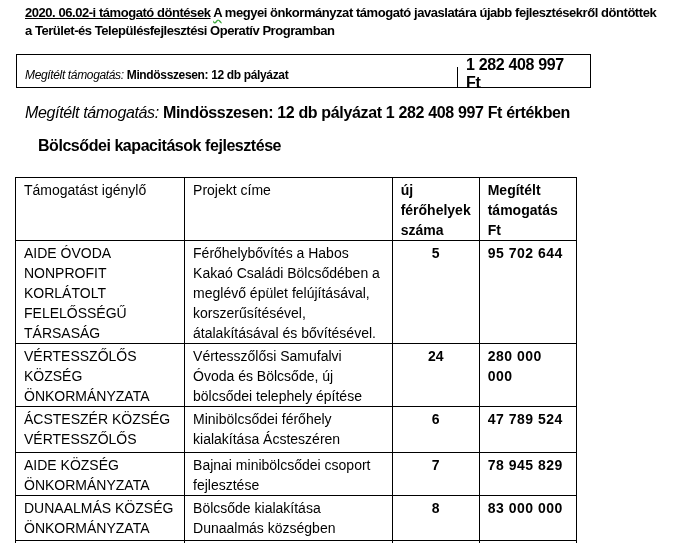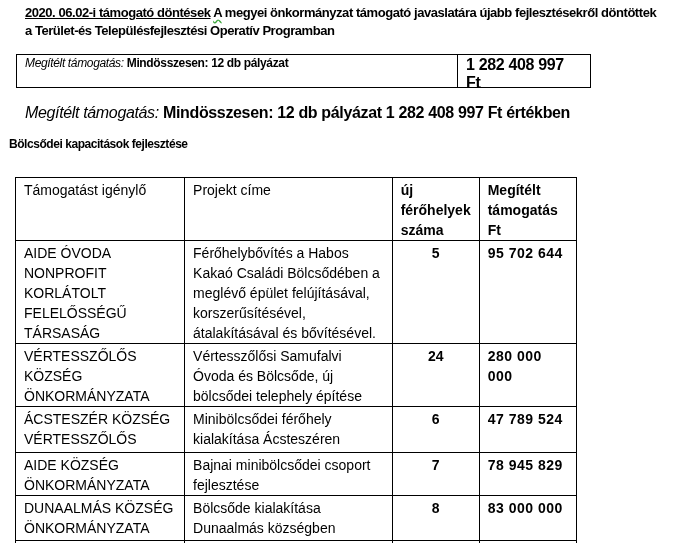--- a/index.html
+++ b/index.html
@@ -12,29 +12,29 @@
     font-size: 13px; font-weight: bold; line-height: 18px; letter-spacing: -0.45px;
   }
   .heading .date { text-decoration: underline; }
   .heading .grammar {
     text-decoration: underline wavy #3aa53a; text-underline-offset: 2px;
   }
   .box1 {
     position: absolute; left: 16px; top: 54px; width: 575px; height: 34px;
     border: 1px solid #000; box-sizing: border-box; display: flex;
   }
-  .box1 .c1 { width: 424px; border-right: 1px solid #000; padding: 1px 8px; font-size: 12px; letter-spacing: -0.35px; }
+  .box1 .c1 { width: 424px; border-right: 1px solid #000; padding: 1px 8px; font-size: 12px; letter-spacing: -0.35px; margin-top: 12px; }
   .box1 .c2 { flex: 1; padding: 1px 8px; font-size: 16px; font-weight: bold; letter-spacing: -0.35px; }
   .ital { font-style: italic; font-weight: normal; }
   .b { font-weight: bold; }
   .line2 {
     position: absolute; left: 25px; top: 104px; font-size: 16px; letter-spacing: -0.35px;
   }
   .sect {
-    position: absolute; left: 9px; top: 137px; font-size: 12px; font-weight: bold; letter-spacing: -0.45px;
+    position: absolute; left: 38px; top: 137px; font-size: 16px; font-weight: bold; letter-spacing: -0.45px;
   }
   table.main {
     position: absolute; left: 15px; top: 177px; width: 562px;
     border-collapse: collapse; font-size: 14px;
   }
   table.main td {
     border: 1px solid #000; vertical-align: top; padding: 2px 8px 0 8px; line-height: 20px;
   }
   .col1 { width: 172px; }
   .col2 { width: 249px; }

